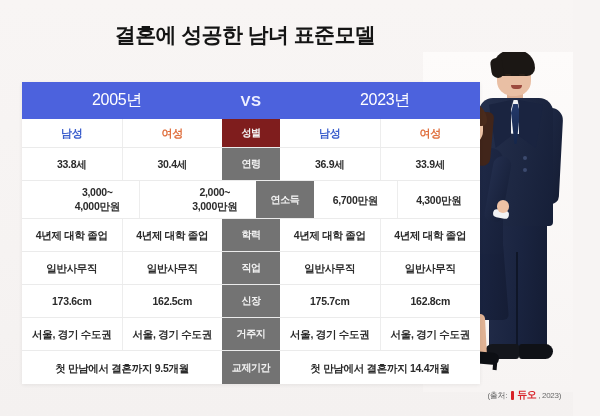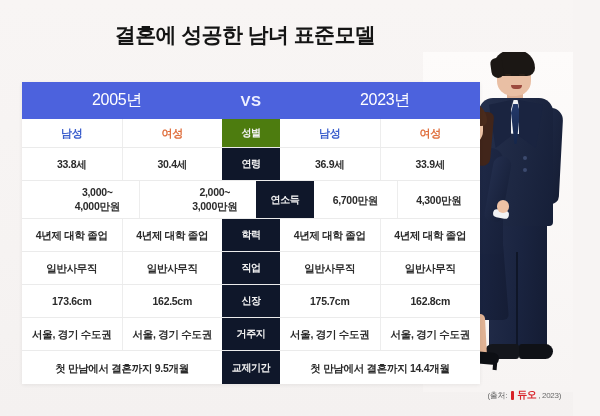--- a/index.html
+++ b/index.html
@@ -99,37 +99,37 @@
     border-right: 1px solid #ededed;
     white-space: pre-line;
   }
   .cell.last-of-side { border-right: none; }
 
   .cell.wide { flex: 2 1 0; }
 
   .label {
     width: 58px;
     flex: 0 0 58px;
-    background: #0f172a;
+    background: #737373;
     color: #f2f2f2;
     display: flex;
     align-items: center;
     justify-content: center;
     font-size: 10px;
     font-weight: bold;
     letter-spacing: -0.4px;
     border-right: none;
   }
 
   
   .row-gender { min-height: 29px; }
   .gender-m { color: #3b5ecc; font-size: 11px; }
   .gender-f { color: #e0703f; font-size: 11px; }
 
-  .row-gender .label { background: #4d7c0f; }
+  .row-gender .label { background: #7f1d1d; }
 
   
   .cell.two-line { line-height: 1.3; margin-left: 34px; }
 
   
   .photo {
     position: absolute;
     right: 0;
     top: 52px;
     width: 150px;

